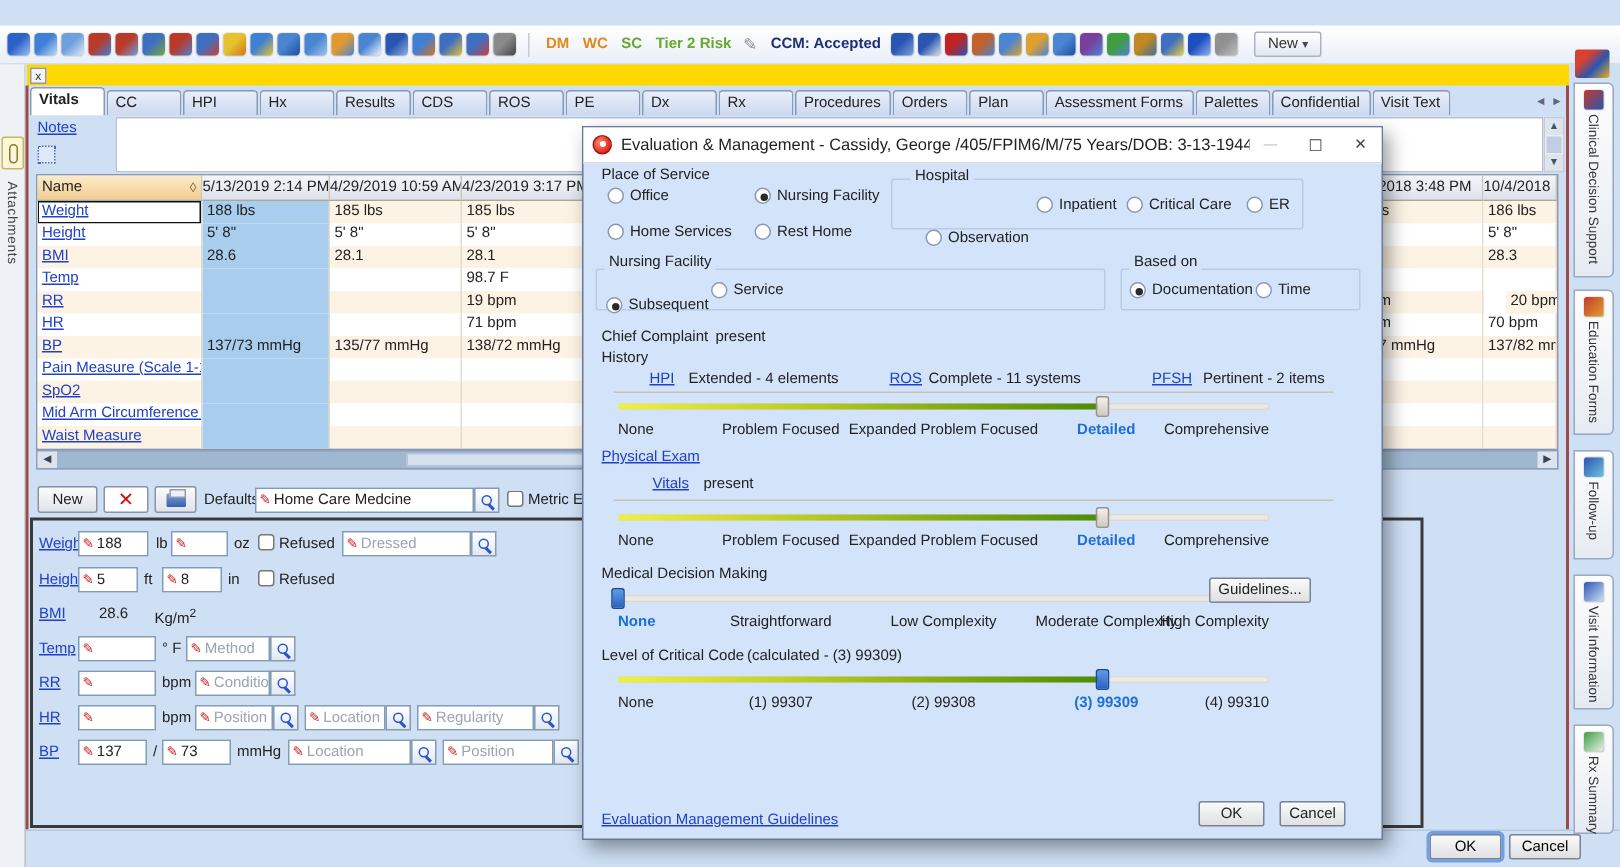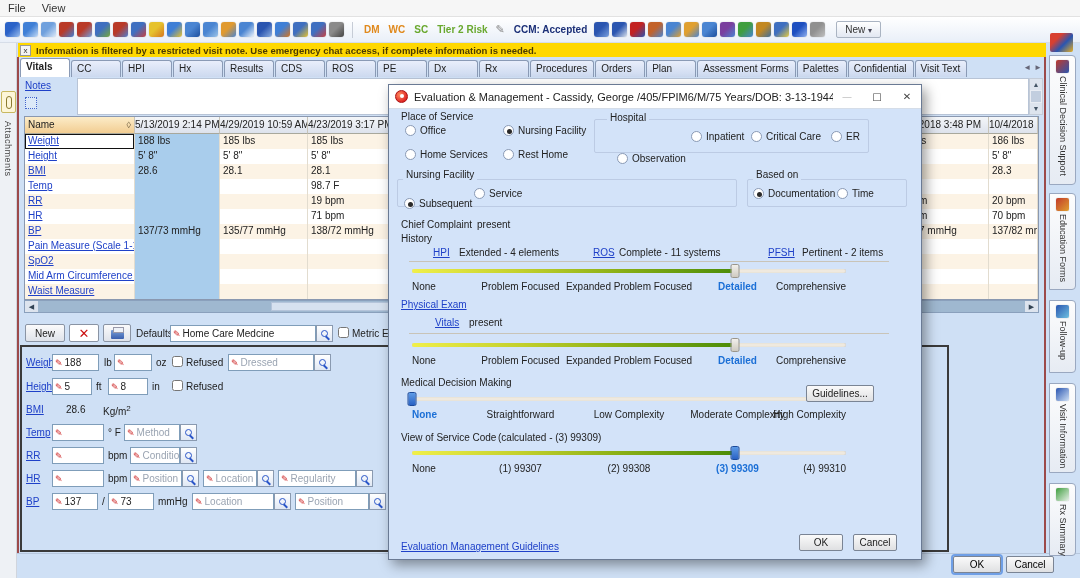--- a/index.html
+++ b/index.html
@@ -119,24 +119,20 @@
   .slabels { position:absolute; left:0; top:18px; width:100%; height:12px; }
   .slab { position:absolute; font-size:10px; color:#222; white-space:nowrap; }
   .slab.sel { color:#1b6fd6; font-weight:bold; }
   .dbtn { position:absolute; height:17px; background:linear-gradient(#fafafa,#dfe0e2); border:1px solid #7a8494; border-radius:2px; font-size:10px; font-family:inherit; color:#222; }
 </style>
 </head>
 <body>
 
 <div id="app">
 
-  <div class="menubar">
-      <span class="menu-item">File</span>
-      <span class="menu-item">View</span>
-    </div>
   <div class="toolbar">
       <span class="ticon" style="background: linear-gradient(135deg, rgb(42, 98, 200) 45%, rgb(157, 192, 238));"></span>
       <span class="ticon" style="background: linear-gradient(135deg, rgb(63, 127, 214) 45%, rgb(195, 218, 245));"></span>
       <span class="ticon" style="background: linear-gradient(135deg, rgb(111, 160, 221) 45%, rgb(220, 233, 248));"></span>
       <span class="ticon" style="background: linear-gradient(135deg, rgb(185, 58, 40) 45%, rgb(63, 127, 214));"></span>
       <span class="ticon" style="background: linear-gradient(135deg, rgb(185, 58, 40) 45%, rgb(111, 159, 224));"></span>
       <span class="ticon" style="background: linear-gradient(135deg, rgb(63, 111, 192) 45%, rgb(116, 168, 60));"></span>
       <span class="ticon" style="background: linear-gradient(135deg, rgb(185, 58, 40) 45%, rgb(79, 127, 208));"></span>
       <span class="ticon" style="background: linear-gradient(135deg, rgb(63, 111, 192) 45%, rgb(200, 64, 64));"></span>
       <span class="ticon" style="background: linear-gradient(135deg, rgb(230, 194, 46) 45%, rgb(213, 117, 30));"></span>
@@ -168,21 +164,20 @@
       <span class="ticon" style="background: linear-gradient(135deg, rgb(63, 158, 63) 45%, rgb(74, 133, 210));"></span>
       <span class="ticon" style="background: linear-gradient(135deg, rgb(194, 136, 34) 45%, rgb(63, 111, 158));"></span>
       <span class="ticon" style="background: linear-gradient(135deg, rgb(63, 111, 192) 45%, rgb(230, 204, 62));"></span>
       <span class="ticon" style="background: linear-gradient(135deg, rgb(29, 79, 192) 45%, rgb(143, 176, 238));"></span>
       <span class="ticon" style="background: linear-gradient(135deg, rgb(144, 144, 144) 45%, rgb(192, 192, 192));"></span>
       <span class="newbtn">New <span class="newbtn-arrow">▾</span></span>
     </div>
 
   <div class="warnbar">
     <span class="warnx">x</span>
-    <span>Information is filtered by a restricted visit note.  Use emergency chat access, if complete information is needed.</span>
   </div>
 
   <div class="left-rail">
     <div class="clip-tab">
         <span class="clip-glyph"></span>
       </div>
     <span class="attach-label">Attachments</span>
   </div>
   <div class="vline-l"></div>
   <div class="vline-r"></div>
@@ -269,21 +264,21 @@
         <div class="vtd" style="width: 98px;">98.8 F</div>
         <div class="vtd" style="width: 49px;"></div>
       </div>
       <div class="vrow row-even">
         <div class="vtd" style="width: 110px;"><span class="tlink">RR</span></div>
         <div class="vtd cell-sel" style="width: 85px;"></div>
         <div class="vtd" style="width: 88px;"></div>
         <div class="vtd" style="width: 88px;">19 bpm</div>
         <div class="vtd" style="width: 495px;"></div>
         <div class="vtd" style="width: 98px;">19 bpm</div>
-        <div class="vtd" style="width: 49px;">20 bpm</div>
+        <div class="vtd" style="width: 49px; margin-left: 15px;">20 bpm</div>
       </div>
       <div class="vrow row-odd">
         <div class="vtd" style="width: 110px;"><span class="tlink">HR</span></div>
         <div class="vtd cell-sel" style="width: 85px;"></div>
         <div class="vtd" style="width: 88px;"></div>
         <div class="vtd" style="width: 88px;">71 bpm</div>
         <div class="vtd" style="width: 495px;"></div>
         <div class="vtd" style="width: 98px;">71 bpm</div>
         <div class="vtd" style="width: 49px;">70 bpm</div>
       </div>
@@ -550,21 +545,21 @@
           <div class="slabels">
             <span class="slab sel" style="left: 0px;">None</span>
             <span class="slab" style="left: 25%; transform: translateX(-50%);">Straightforward</span>
             <span class="slab" style="left: 50%; transform: translateX(-50%);">Low Complexity</span>
             <span class="slab" style="left: 75%; transform: translateX(-50%);">Moderate Complexity</span>
             <span class="slab" style="right: 0px;">High Complexity</span>
           </div>
         </div>
       <button class="dbtn" style="left:417px;top:276px;width:68px">Guidelines...</button>
 
-      <span class="dlabel" style="left:12px;top:323px">View of Service Code</span>
+      <span class="dlabel" style="left:12px;top:323px">Level of Critical Code</span>
       <span class="dvalue" style="left:109px;top:323px">(calculated - (3) 99309)</span>
       <div class="slider" style="left:23px;top:336px">
           <div class="track"></div>
           <div class="fill" style="width: 74.5%;"></div>
           <div class="thumb blue" style="left: 74.5%;"></div>
           <div class="slabels">
             <span class="slab" style="left: 0px;">None</span>
             <span class="slab" style="left: 25%; transform: translateX(-50%);">(1) 99307</span>
             <span class="slab" style="left: 50%; transform: translateX(-50%);">(2) 99308</span>
             <span class="slab sel" style="left: 75%; transform: translateX(-50%);">(3) 99309</span>

